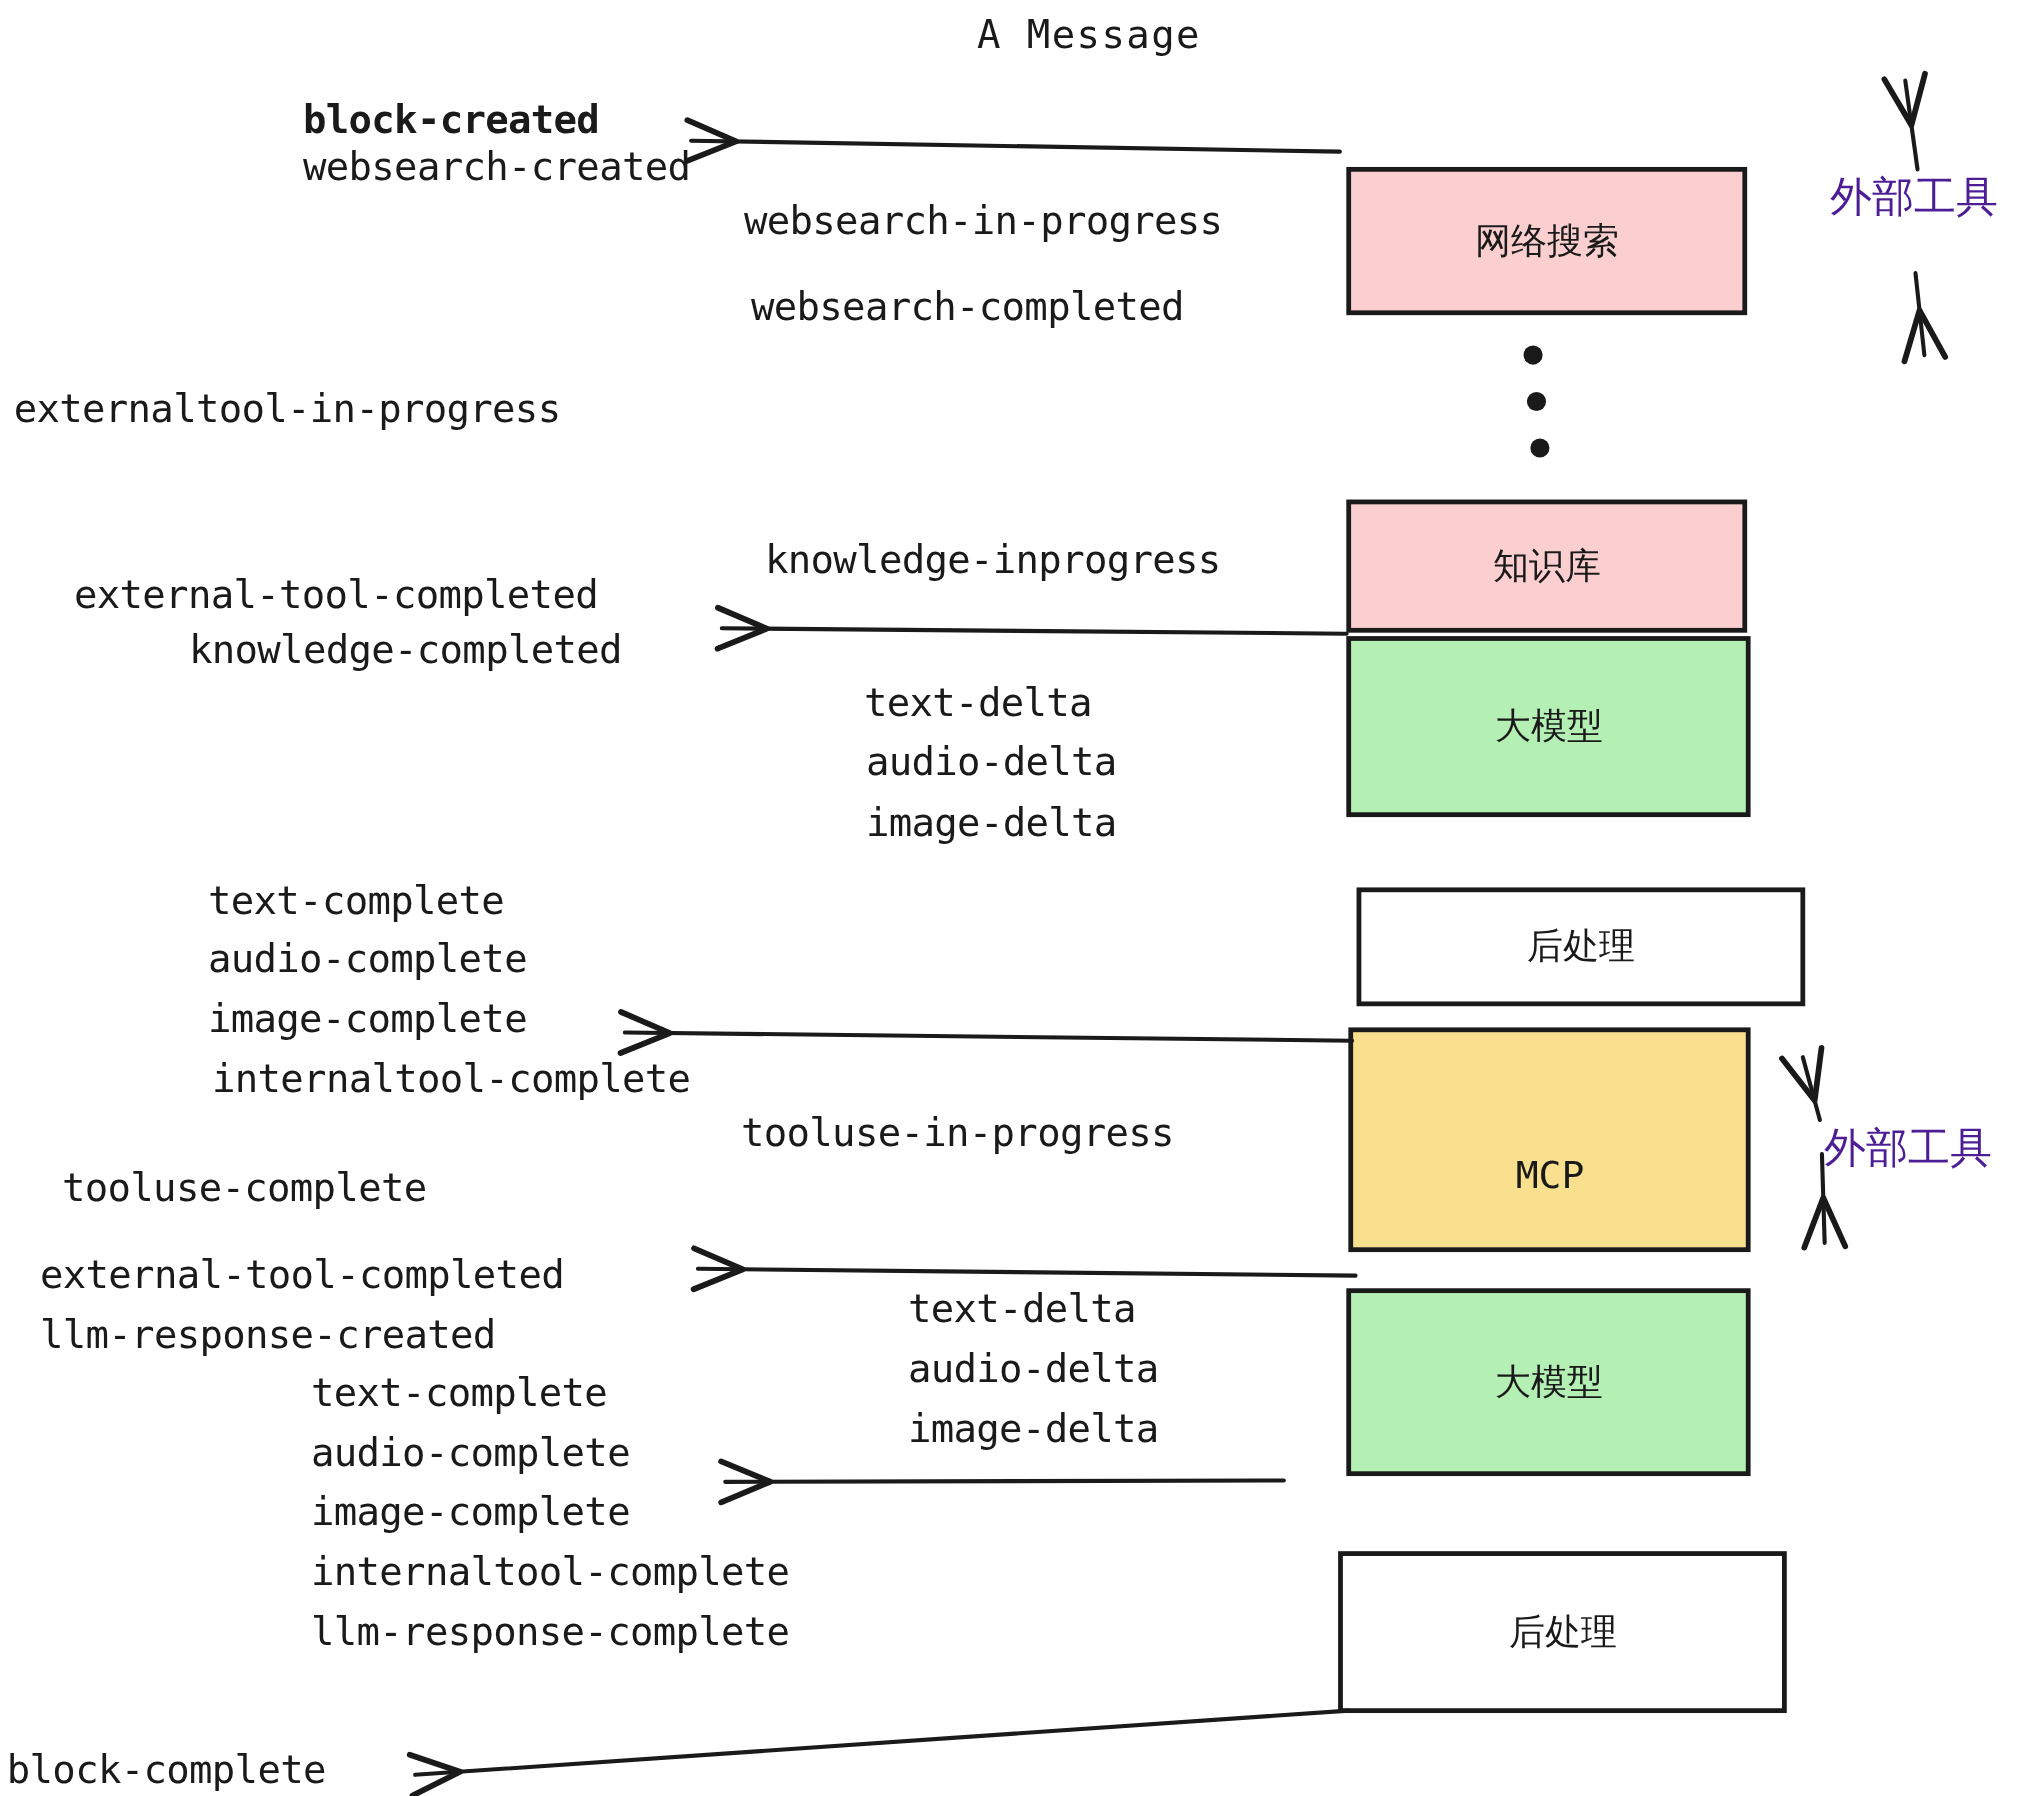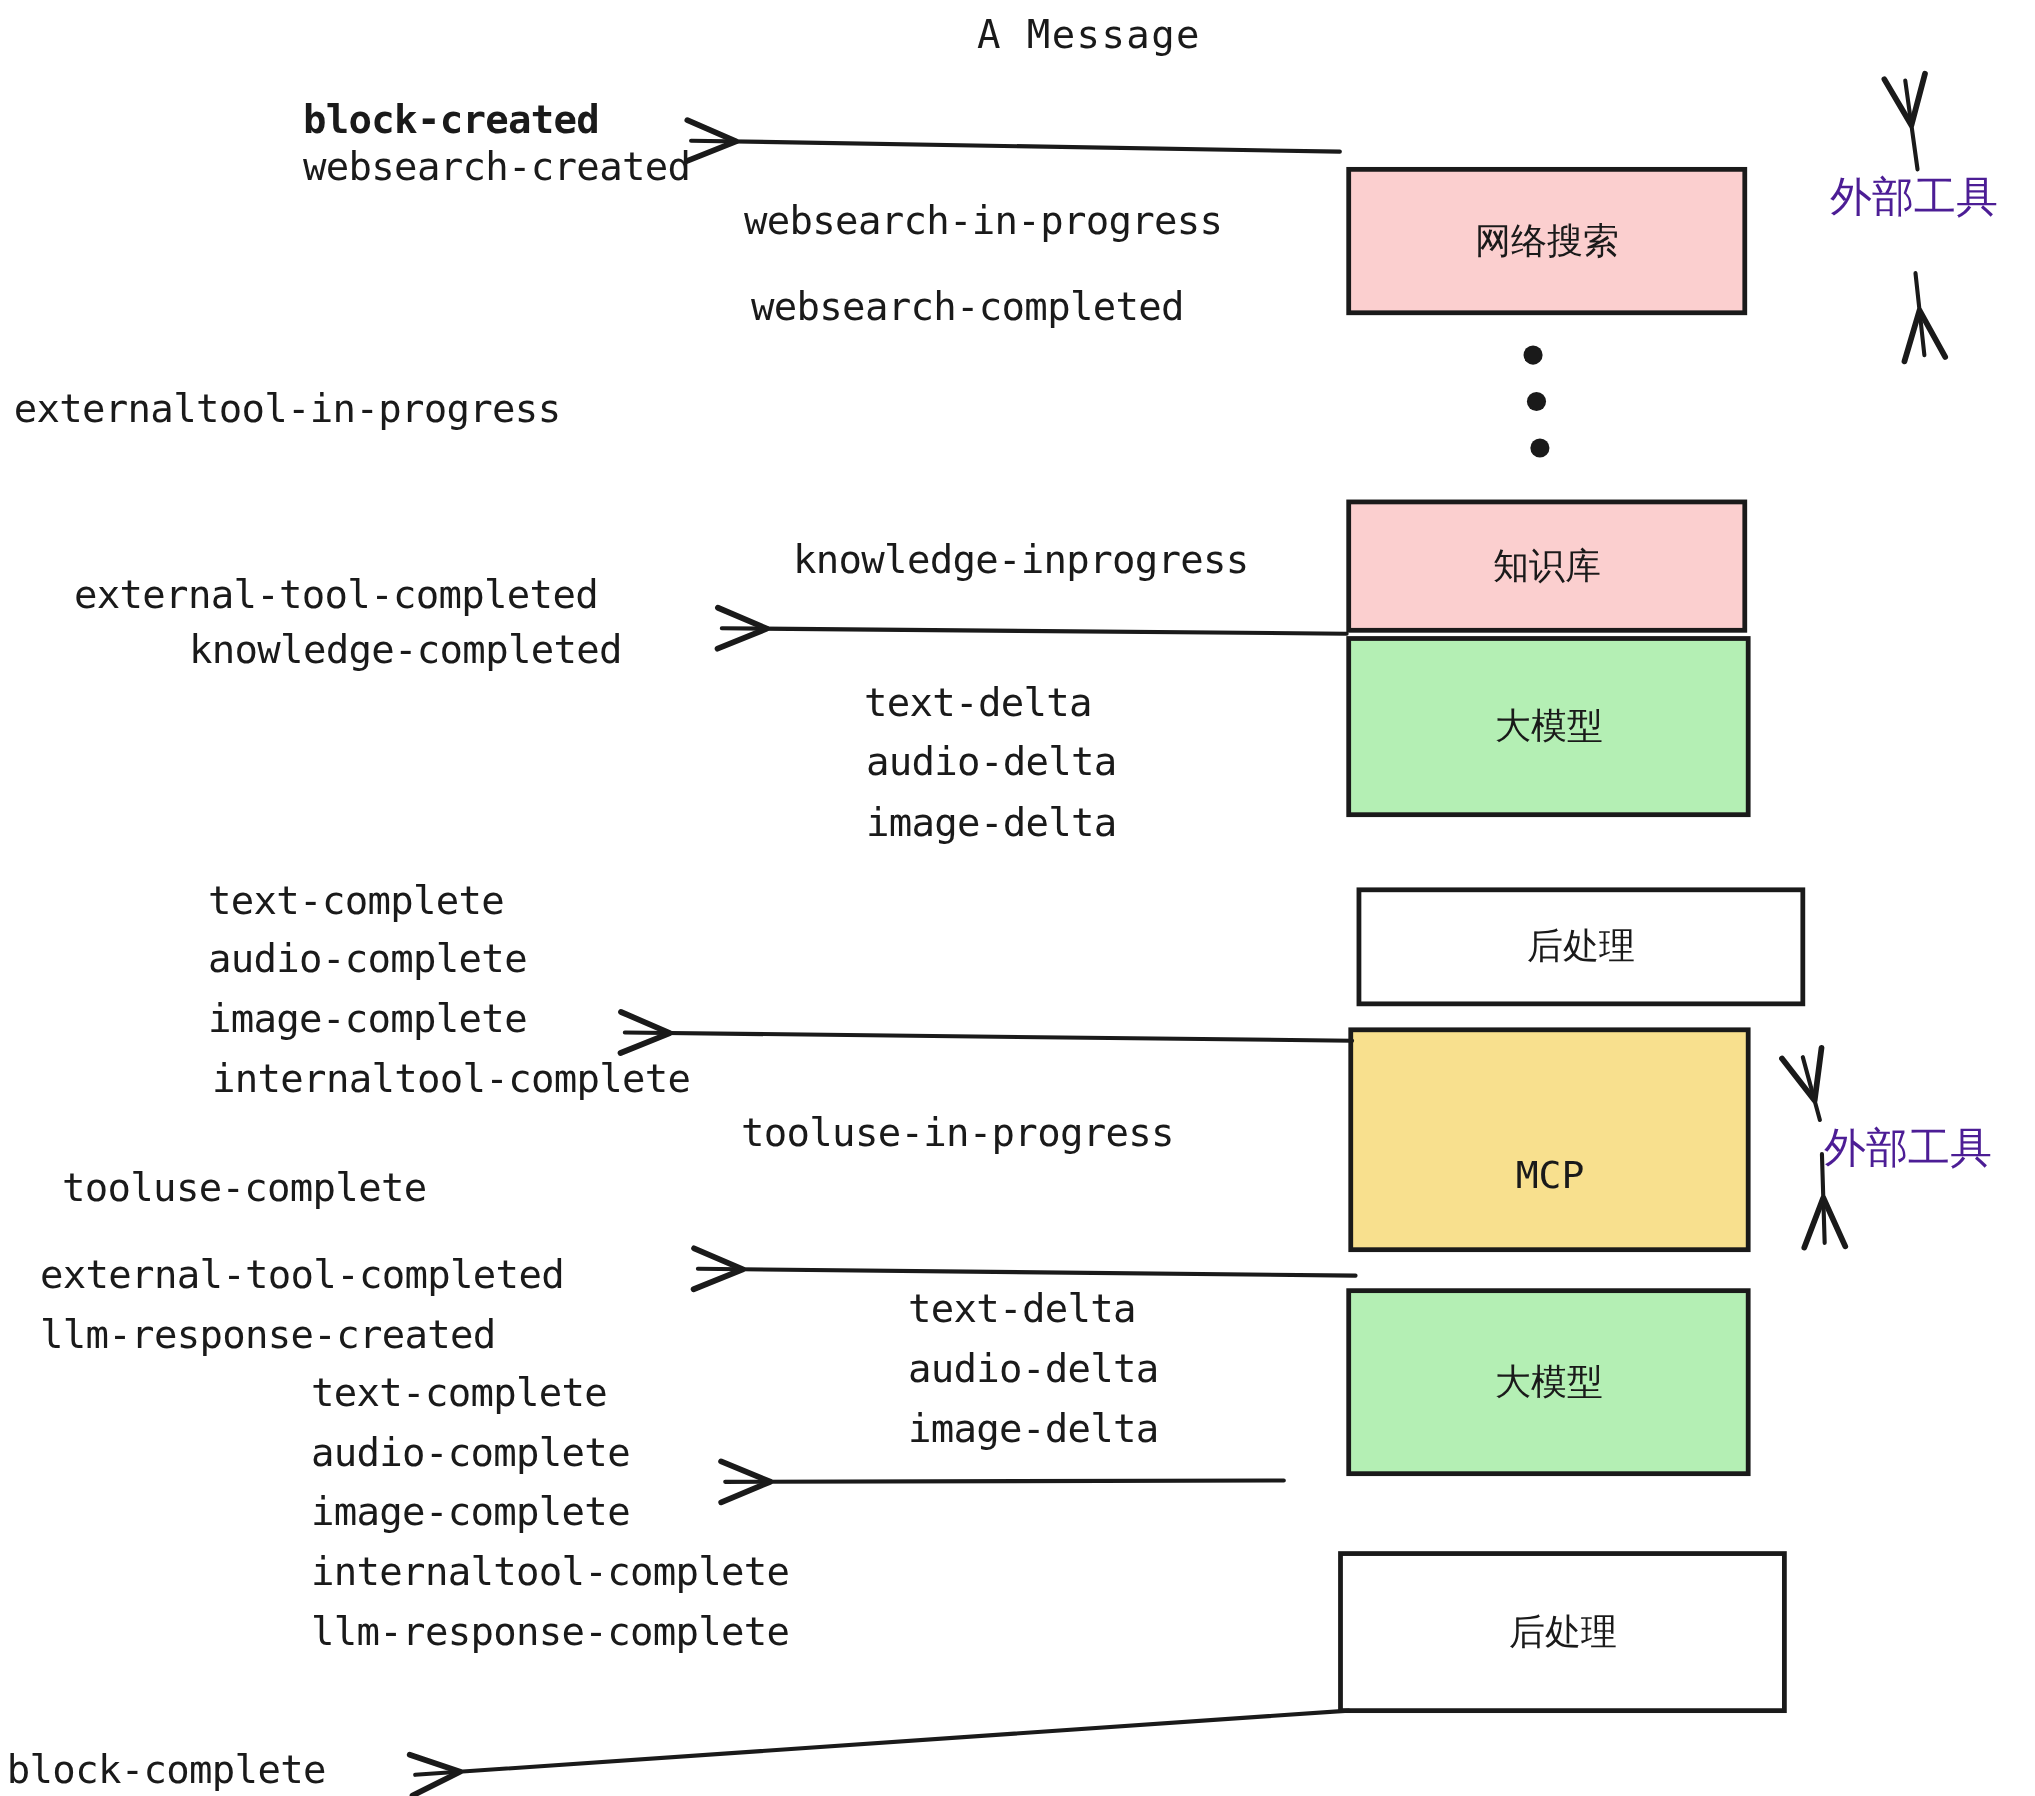--- a/index.html
+++ b/index.html
@@ -89,21 +89,21 @@
   </svg>
 
   <div class="title" style="left:977px;top:12.3px;">A Message</div>
 
   <div id="events-layer">
       <div class="evt" style="left: 303px; top: 100px; font-weight: bold;">block-created</div>
       <div class="evt" style="left: 303px; top: 147px; text-align: center;">websearch-created</div>
       <div class="evt" style="left: 744px; top: 201px;">websearch-in-progress</div>
       <div class="evt" style="left: 751px; top: 287px;">websearch-completed</div>
       <div class="evt" style="left: 13.7px; top: 389px;">externaltool-in-progress</div>
-      <div class="evt" style="left: 765px; top: 540px; margin-left: 28px;">knowledge-inprogress</div>
+      <div class="evt" style="left: 765px; top: 540px;">knowledge-inprogress</div>
       <div class="evt" style="left: 74px; top: 575px;">external-tool-completed</div>
       <div class="evt" style="left: 189px; top: 630px;">knowledge-completed</div>
       <div class="evt" style="left: 864px; top: 683px;">text-delta</div>
       <div class="evt" style="left: 866px; top: 742px;">audio-delta</div>
       <div class="evt" style="left: 866px; top: 803px;">image-delta</div>
       <div class="evt" style="left: 208px; top: 881px;">text-complete</div>
       <div class="evt" style="left: 208px; top: 939px;">audio-complete</div>
       <div class="evt" style="left: 208px; top: 999px;">image-complete</div>
       <div class="evt" style="left: 212px; top: 1059px;">internaltool-complete</div>
       <div class="evt" style="left: 741px; top: 1113px;">tooluse-in-progress</div>

